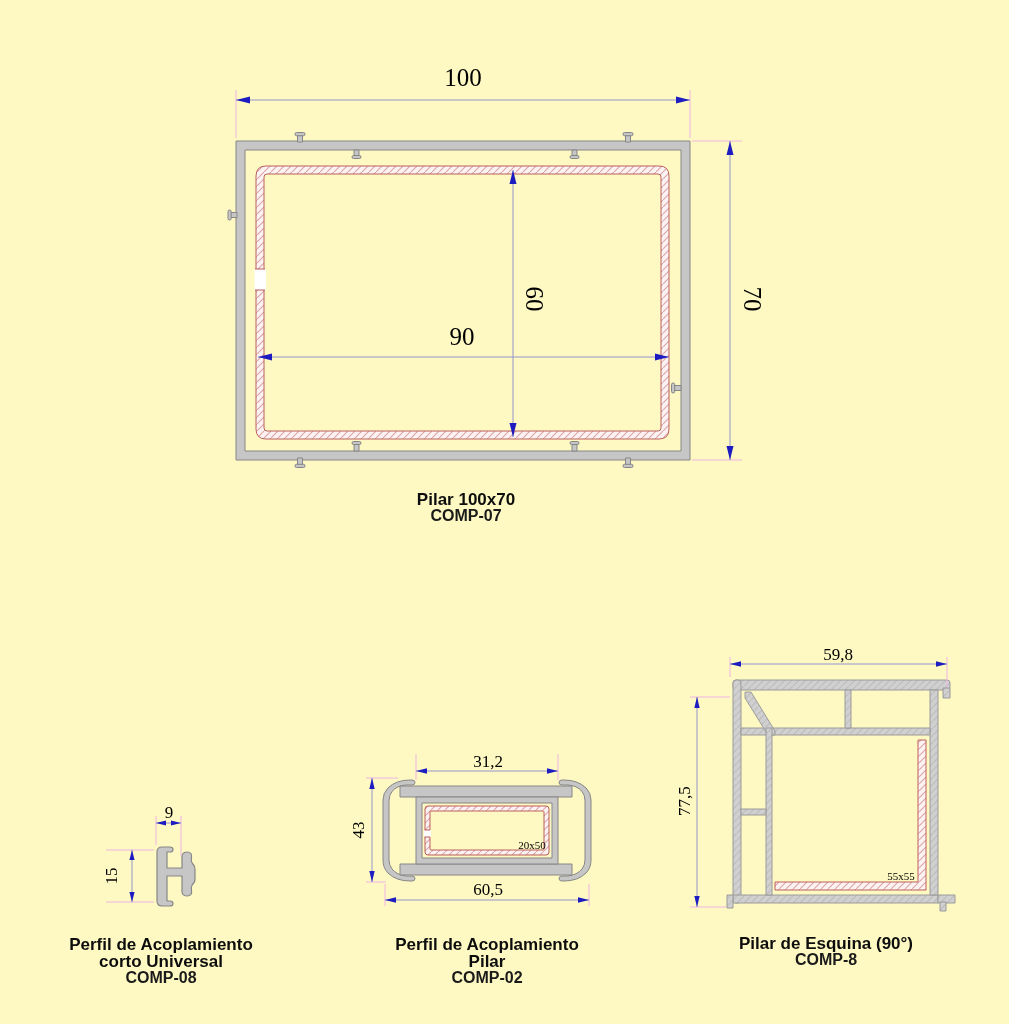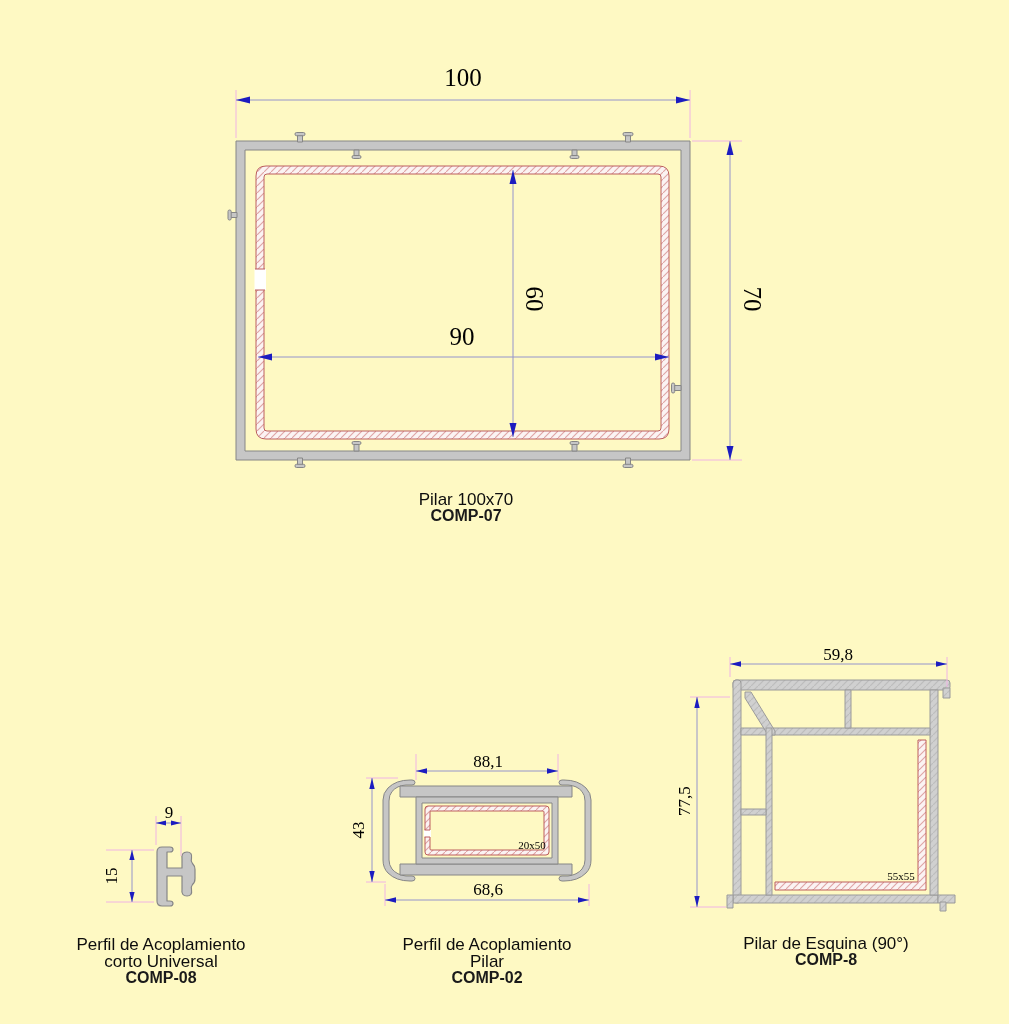--- a/index.html
+++ b/index.html
@@ -14,21 +14,21 @@
   .gap{fill:#ffffff;stroke:none;}
   .dline{stroke:#9494cc;stroke-width:1;fill:none;}
   .eline{stroke:#f0b4e4;stroke-width:1;fill:none;}
   .arr{fill:#1c1cc0;stroke:none;}
   
   .dim{position:absolute;transform:translate(-50%,-50%);font-family:"Liberation Serif",serif;
        color:#000;white-space:nowrap;line-height:1;}
   .dim.rot-cw{transform:translate(-50%,-50%) rotate(90deg);}
   .dim.rot-ccw{transform:translate(-50%,-50%) rotate(-90deg);}
   .big{font-size:25px;} .med{font-size:17px;} .tiny{font-size:11px;font-family:Liberation Serif, serif;}
-  .caption{position:absolute;transform:translate(-50%,-50%);font-weight:normal;font-size:17px;
+  .caption{position:absolute;transform:translate(-50%,-50%);font-weight:bold;font-size:17px;
            color:#0d0d0d;white-space:nowrap;line-height:1;}
   .code{position:absolute;transform:translate(-50%,-50%);font-weight:bold;font-size:16px;
         color:#1a1a1a;white-space:nowrap;line-height:1;}
 </style>
 </head>
 <body>
 
 <div id="canvas">
 
   <svg width="0" height="0" style="position:absolute">
@@ -141,23 +141,23 @@
     <path class="dline" d="M76,31 H218 M32,38 V142 M45,160 H249"></path>
     <g>
       <polygon class="arr" points="76,31 87,28.3 87,33.7"></polygon>
       <polygon class="arr" points="218,31 207,28.3 207,33.7"></polygon>
       <polygon class="arr" points="32,38 29.3,49 34.7,49"></polygon>
       <polygon class="arr" points="32,142 29.3,131 34.7,131"></polygon>
       <polygon class="arr" points="45,160 56,157.3 56,162.7"></polygon>
       <polygon class="arr" points="249,160 238,157.3 238,162.7"></polygon>
     </g>
   </svg>
-  <span class="dim med" style="left:488px;top:761px">88,1</span>
+  <span class="dim med" style="left:488px;top:761px">31,2</span>
   <span class="dim med rot-ccw" style="left:358px;top:830px">43</span>
-  <span class="dim med" style="left:488px;top:889px">68,6</span>
+  <span class="dim med" style="left:488px;top:889px">60,5</span>
   <span class="dim tiny" style="left:532px;top:845px">20x50</span>
   <span class="caption" style="left:487px;top:944px">Perfil de Acoplamiento</span>
   <span class="caption" style="left:487px;top:961px">Pilar</span>
   <span class="code" style="left:487px;top:978px">COMP-02</span>
 
   <svg class="fig-svg" style="left:660px;top:630px" width="330" height="300">
     <g>
       <rect class="wall11" x="73" y="50" width="217" height="10" rx="3"></rect>
       <rect class="wall11" x="283" y="58" width="7" height="10"></rect>
       <rect class="wall11" x="73" y="50" width="8" height="223" rx="3"></rect>

